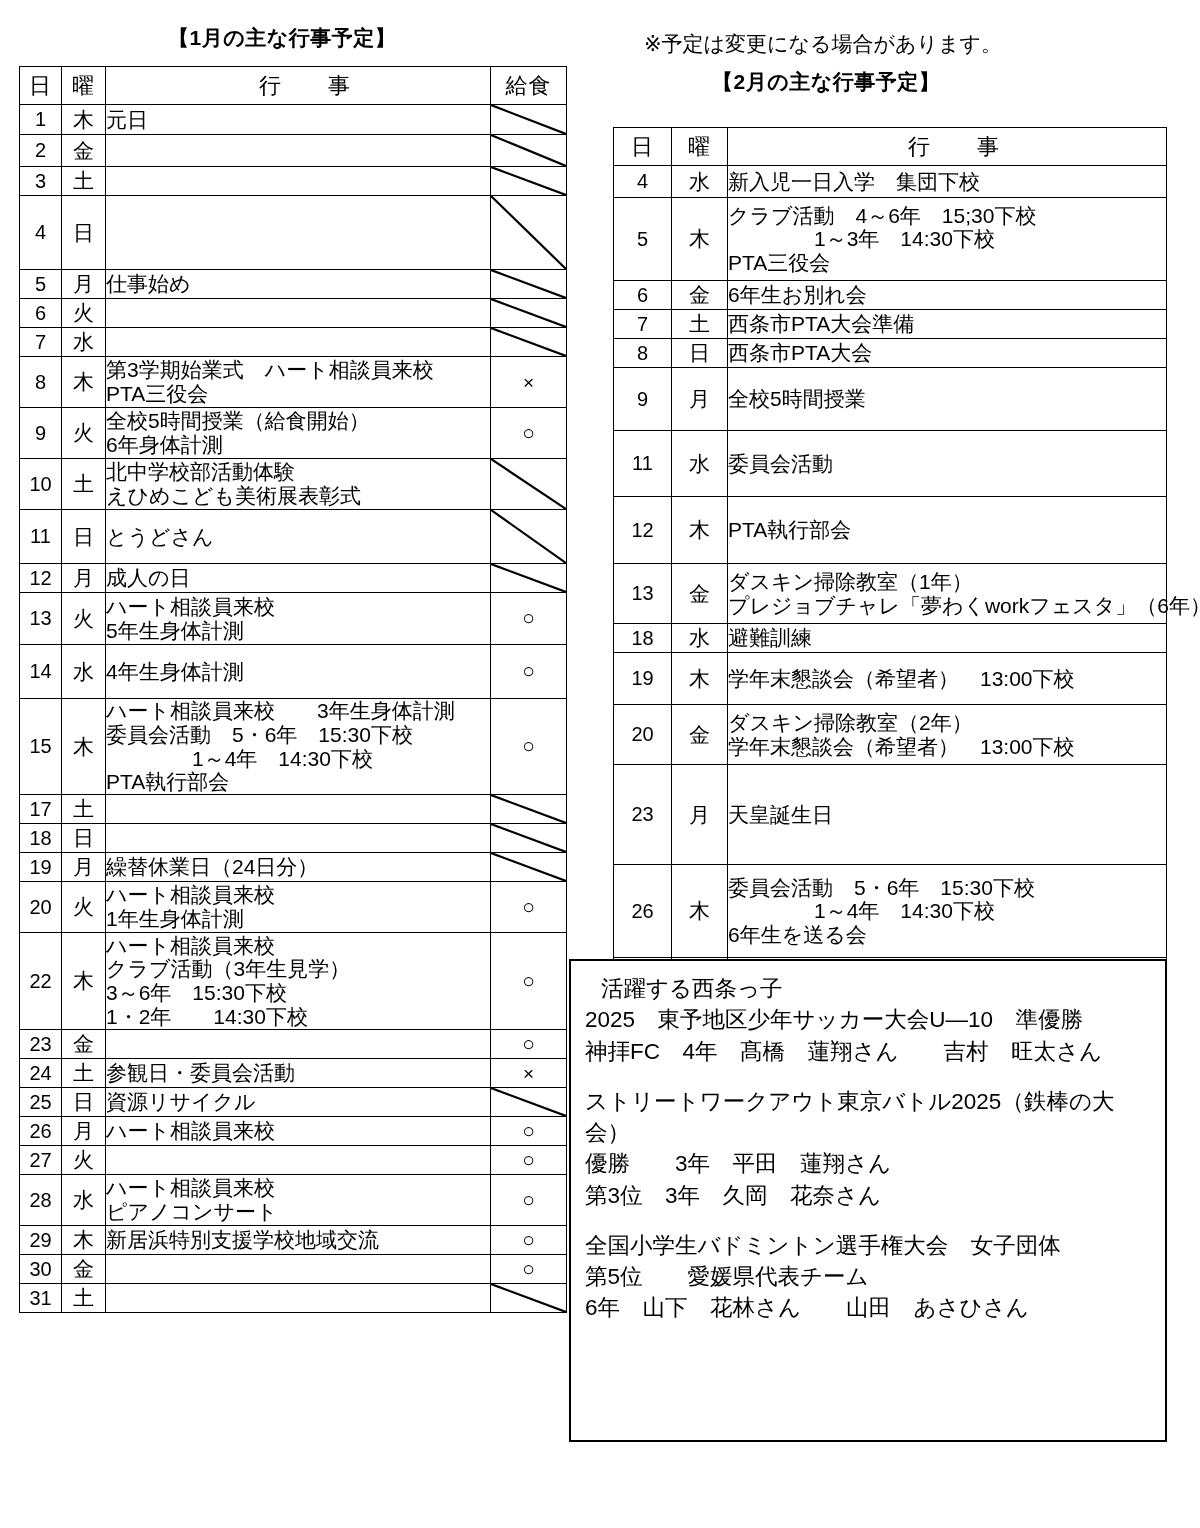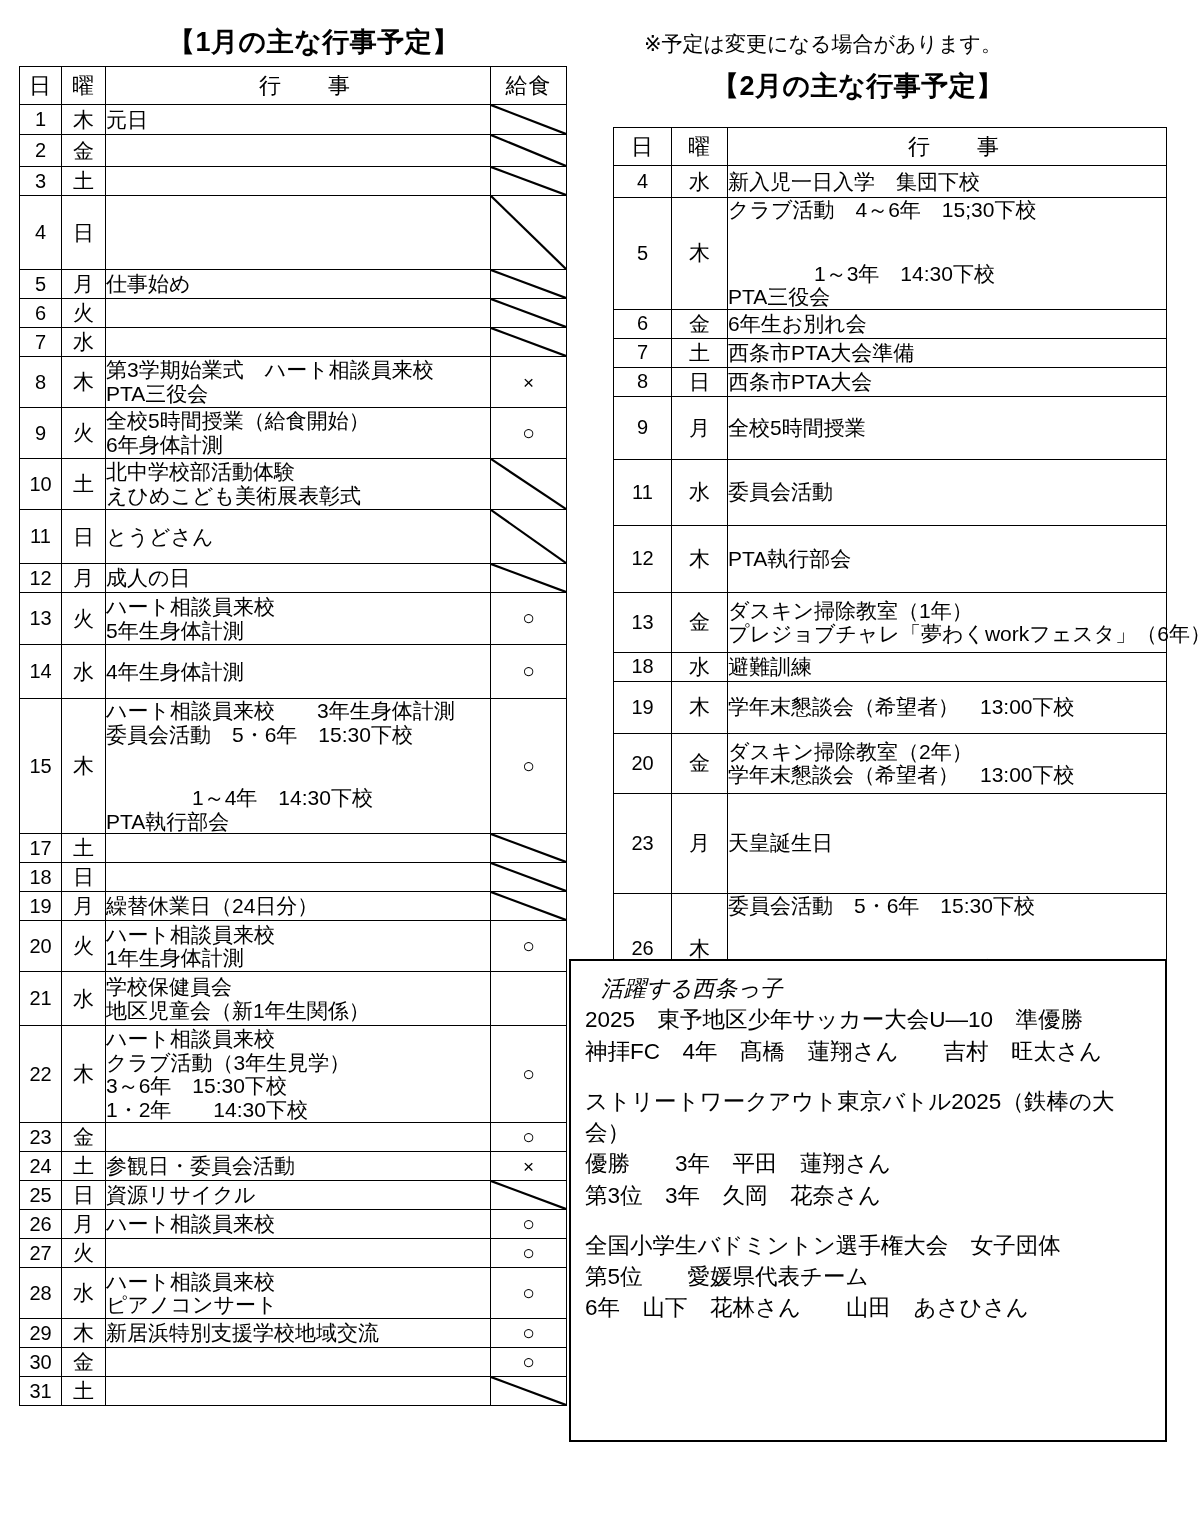--- a/index.html
+++ b/index.html
@@ -13,21 +13,21 @@
     position: relative;
     font-family: "Liberation Sans", "DejaVu Sans", sans-serif;
     color: #000000;
     overflow: hidden;
   }
 
   
   .page { position: relative; width: 1200px; height: 1528px; }
 
   .title {
-    font-size: 27px;
+    font-size: 21px;
     font-weight: bold;
     letter-spacing: 0.5px;
     white-space: nowrap;
   }
 
   .note {
     font-size: 21px;
     white-space: nowrap;
   }
 
@@ -49,21 +49,21 @@
     font-size: 22px;
     height: 38px;
     letter-spacing: 1px;
   }
   td.c-day   { text-align: center; font-size: 20px; }
   td.c-dow   { text-align: center; font-size: 21px; }
   td.c-ev    { text-align: left; font-size: 21px; padding: 1px 0 1px 5px; line-height: 1.12; }
   td.c-lunch { text-align: center; font-size: 20px; position: relative; }
 
   td.c-ev .ln { display: block; white-space: pre; }
-  td.c-ev .ln.ind { padding-left: 86px; margin-top: 40px; }
+  td.c-ev .ln.ind { padding-left: 86px; }
 
   .gyoji-hdr {
     letter-spacing: 14px;
     text-indent: 14px;
   }
 
   
   .slash { position: relative; }
   .slash svg {
     position: absolute; inset: 0;
@@ -95,21 +95,21 @@
     border: 2.2px solid #000;
     background: #fff;
     padding: 12px 14px 0 14px;
   }
   #ach-box .ach-line {
     font-size: 22.5px;
     line-height: 1.39;
     white-space: pre-wrap;
     min-height: 9px;
   }
-  #ach-box .ach-line.head { padding-left: 16px; font-weight: normal; font-style: italic; }
+  #ach-box .ach-line.head { padding-left: 16px; font-weight: normal; }
   #ach-box .ach-line.blank { height: 19px; line-height: 19px; }
 </style>
 </head>
 <body>
 
 <div class="page">
 
   <div class="title" id="jan-title">【1月の主な行事予定】</div>
 
   <div class="note" id="note">※予定は変更になる場合があります。</div>
@@ -322,29 +322,20 @@
           </tr>
           <tr style="height:51px">
             <td class="c-day">20</td>
             <td class="c-dow">火</td>
             <td class="c-ev">
               <span class="ln">ハート相談員来校</span>
               <span class="ln">1年生身体計測</span>
             </td>
             <td class="c-lunch"><span class="mark-o">○</span></td>
           </tr>
-          <tr style="height:54px">
-            <td class="c-day">21</td>
-            <td class="c-dow">水</td>
-            <td class="c-ev">
-              <span class="ln">学校保健員会</span>
-              <span class="ln">地区児童会（新1年生関係）</span>
-            </td>
-            <td class="c-lunch"></td>
-          </tr>
           <tr style="height:97px">
             <td class="c-day">22</td>
             <td class="c-dow">木</td>
             <td class="c-ev">
               <span class="ln">ハート相談員来校</span>
               <span class="ln">クラブ活動（3年生見学）</span>
               <span class="ln">3～6年　15:30下校</span>
               <span class="ln">1・2年　　14:30下校</span>
             </td>
             <td class="c-lunch"><span class="mark-o">○</span></td>

